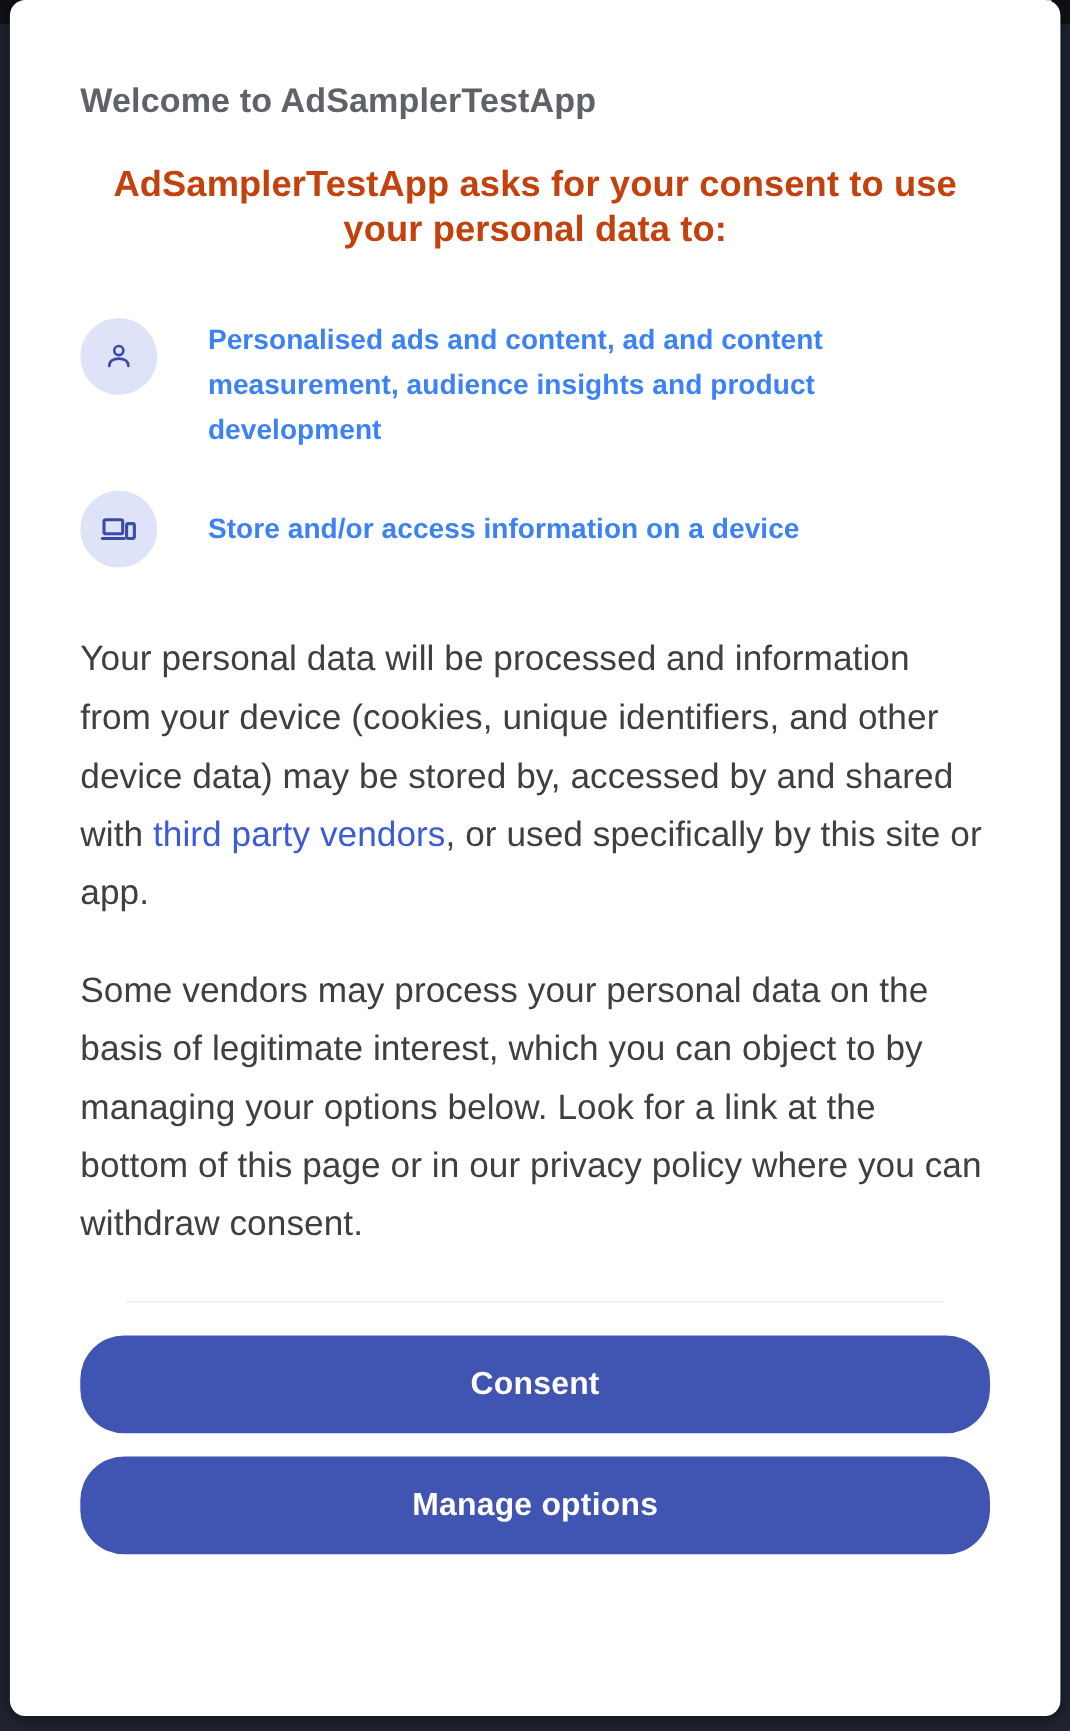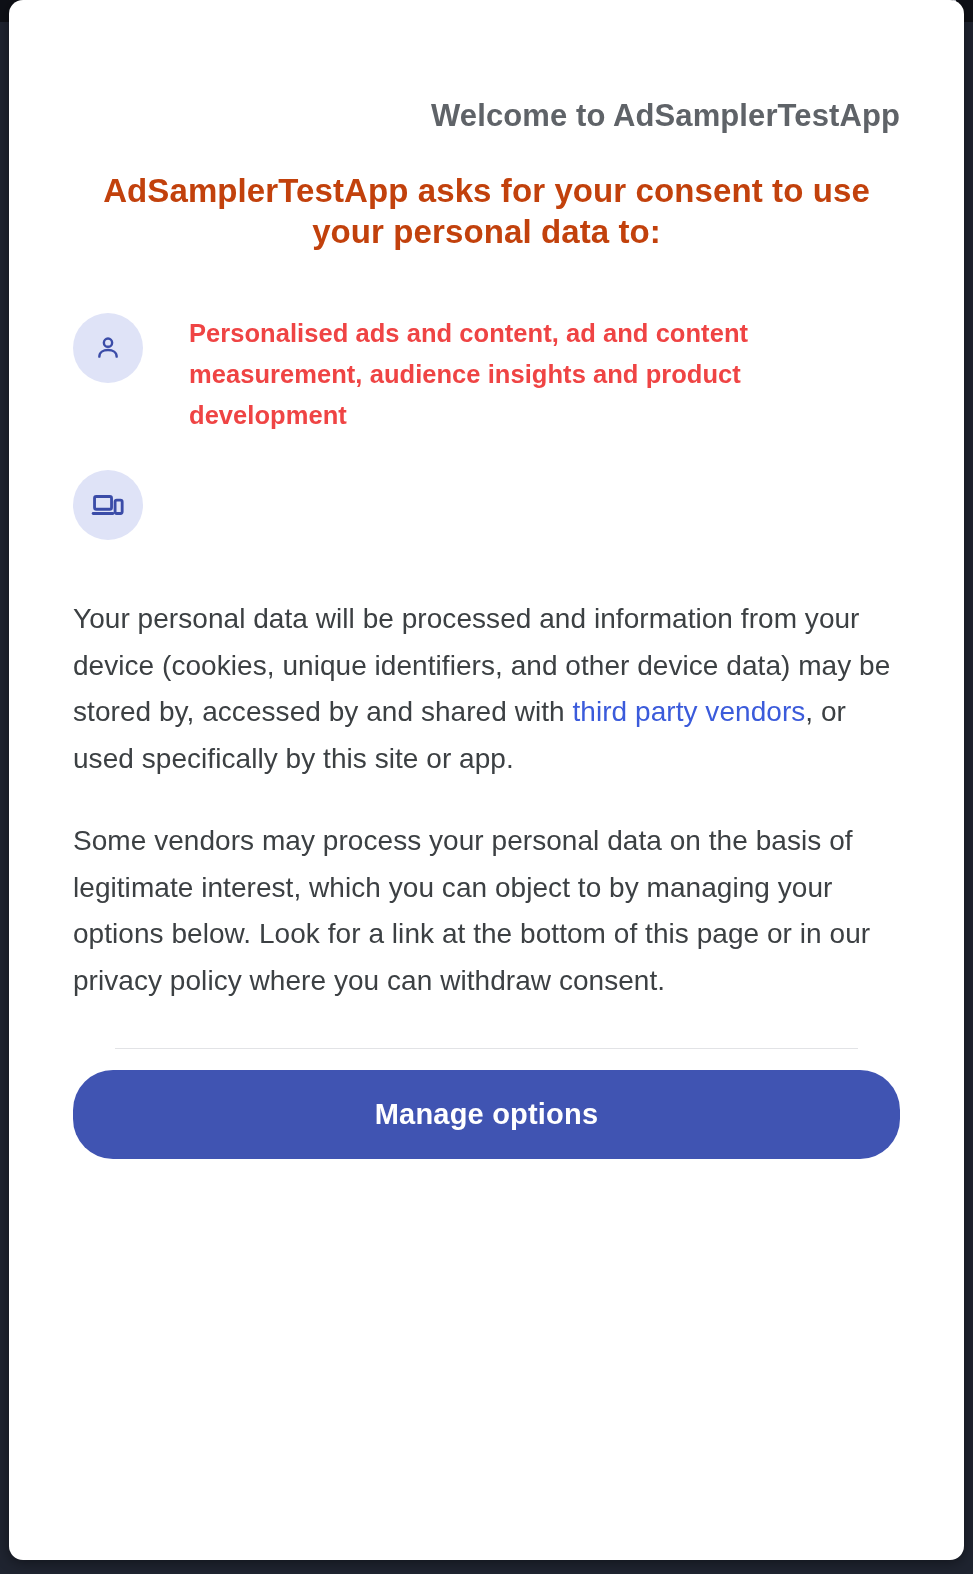--- a/index.html
+++ b/index.html
@@ -76,22 +76,22 @@
     overflow: hidden;
   }
   .dialog-inner {
     padding: 0 64px;
     box-sizing: border-box;
     height: 100%;
   }
 
   .welcome {
     margin: 0;
-    padding-top: 98px;
-    text-align: right;
+    padding-top: 74px;
+    text-align: left;
     font-size: 31px;
     font-weight: bold;
     color: #5f6368;
     letter-spacing: 0.1px;
   }
   .ask-title {
     margin: 0;
     padding-top: 36px;
     text-align: center;
     font-size: 33px;
@@ -124,37 +124,37 @@
   }
   .icon-circle.hollow {
     background: #ffffff;
     border: 1px solid #d6d8dd;
     box-sizing: border-box;
   }
   .purpose-text {
     margin-left: 46px;
     font-size: 25.5px;
     font-weight: bold;
-    color: #ef4444;
+    color: #3b82f6;
     line-height: 1.62;
     letter-spacing: 0.05px;
     max-width: 700px;
   }
   .purpose-row.second .purpose-text,
   .purpose-row.third .purpose-text {
     line-height: 1.2;
   }
   .purpose-row.third {
     align-items: center;
     margin-top: 38px;
     margin-bottom: 30px;
   }
 
   .body-text {
-    font-size: 28px;
+    font-size: 32px;
     color: #3c4043;
     line-height: 1.66;
     margin: 0;
     padding-top: 22px;
     letter-spacing: 0.05px;
   }
   .body-text + .body-text {
     padding-top: 36px;
   }
   .body-text a {
@@ -220,27 +220,29 @@
       </div>
 
       <div class="purpose-row second">
         <span class="icon-circle">
           <svg width="34" height="34" viewBox="0 0 24 24" fill="none" stroke="#3b4ca8" stroke-width="2" stroke-linecap="round" stroke-linejoin="round">
             <rect x="2.5" y="6" width="12" height="9" rx="1.2"></rect>
             <path d="M1.5 18h14"></path>
             <rect x="17" y="8.5" width="5" height="9.5" rx="1.2"></rect>
           </svg>
         </span>
+        <span class="purpose-text">Store and/or access information on a device</span>
       </div>
 
 
     </div>
 
     <p class="body-text"><span>Your personal data will be processed and information from your device (cookies, unique identifiers, and other device data) may be stored by, accessed by and shared with </span><a href="#">third party vendors</a><span>, or used specifically by this site or app.</span></p>
 
     <p class="body-text">Some vendors may process your personal data on the basis of legitimate interest, which you can object to by managing your options below. Look for a link at the bottom of this page or in our privacy policy where you can withdraw consent.</p>
 
     <div class="divider"></div>
 
+    <button class="btn consent">Consent</button>
     <button class="btn manage">Manage options</button>
 
   </div>
 </div>
 
 </body></html>

